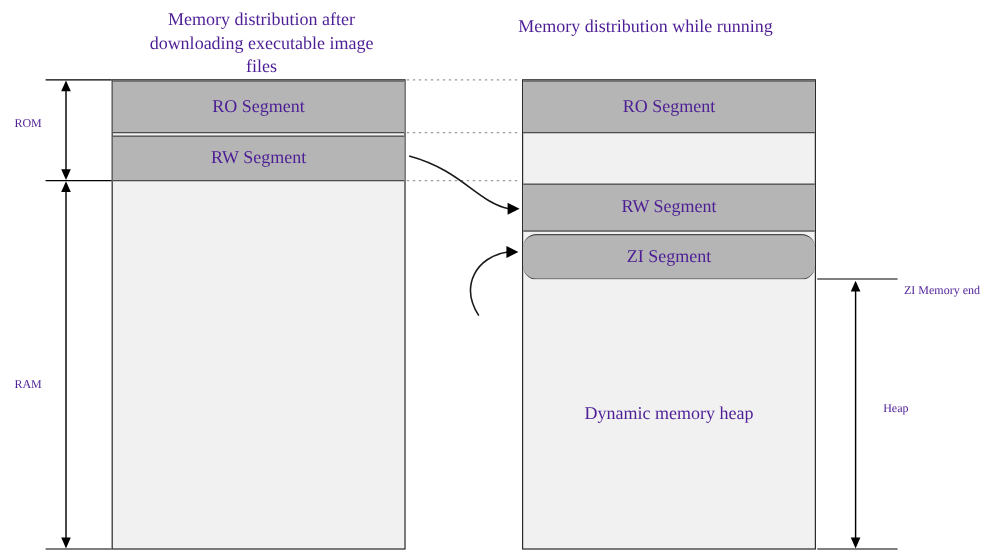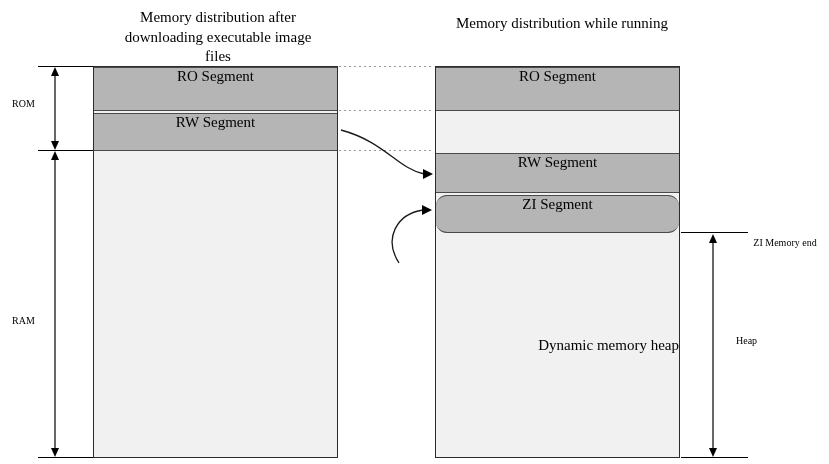--- a/index.html
+++ b/index.html
@@ -1,21 +1,21 @@
 <!DOCTYPE html>
 <html><head>
 <meta charset="utf-8">
 <style>
   html,body{margin:0;padding:0;background:#ffffff;}
   .canvas{
     position:relative;
     width:829px;height:464px;
     background:#ffffff;
     font-family:"Liberation Serif", serif;
-    color:#000000;
+    color:#4c1d95;
     overflow:hidden;
   }
   .title{
     position:absolute;
     text-align:center;
     font-size:15px;
     line-height:1.3;
   }
   .mem-block{
     position:absolute;
@@ -26,21 +26,21 @@
     box-sizing:border-box;
   }
   .block-left{left:93px;width:245px;}
   .block-right{left:435px;width:245px;}
   .seg{
     position:absolute;
     left:0;right:0;
     background:#b5b5b5;
     border-top:1px solid #4a4a4a;
     border-bottom:1px solid #4a4a4a;
-    display:flex;align-items:flex-start;justify-content:center;
+    display:flex;align-items:center;justify-content:center;
     font-size:15px;
     box-sizing:border-box;
   }
   .seg-light{
     position:absolute;
     left:0;right:0;
     display:flex;align-items:center;justify-content:center;
     font-size:15px;
   }
   .side-label{
@@ -58,21 +58,21 @@
   .dotted{stroke:#9a9a9a;stroke-width:1;stroke-dasharray:2,3;fill:none;}
   .curve{stroke:#1a1a1a;stroke-width:1.3;fill:none;}
 </style>
 </head>
 <body>
 
 <div class="canvas">
 
   <div class="title" style="left:110px;top:8px;width:216px;">Memory distribution after downloading executable image files</div>
 
-  <div class="title" style="left:452px;top:14px;width:220px;font-family:Liberation Serif, serif;">Memory distribution while running</div>
+  <div class="title" style="left:428px;top:14px;width:220px;font-family:Liberation Serif, serif;">Memory distribution while running</div>
 
   <div class="mem-block block-left">
     <div class="seg" style="top:0;height:44px;">
       <span>RO Segment</span>
     </div>
     <div class="seg" style="top:46px;height:38px;">
       <span>RW Segment</span>
     </div>
     <div class="seg-light" style="top:84px;bottom:0;"></div>
   </div>
@@ -81,21 +81,21 @@
     <div class="seg" style="top:0;height:44px;">
       <span>RO Segment</span>
     </div>
     <div class="seg-light" style="top:44px;height:42px;"></div>
     <div class="seg" style="top:86px;height:40px;">
       <span>RW Segment</span>
     </div>
     <div class="seg" style="top:128px;height:38px;border-radius:11px;">
       <span>ZI Segment</span>
     </div>
-    <div class="seg-light" style="top:166px;bottom:0;justify-content:flex-end;">
+    <div class="seg-light" style="top:166px;bottom:0;">
       <span>Dynamic memory heap</span>
     </div>
   </div>
 
   <div class="side-label" style="left:12px;top:98px;">ROM</div>
   <div class="side-label" style="left:12px;top:315px;">RAM</div>
   <div class="side-label" style="left:742px;top:236px;width:86px;text-align:center;line-height:1.35;">ZI Memory end</div>
   <div class="side-label" style="left:736px;top:335px;text-align:center;">Heap</div>
 
   <svg class="overlay" width="829" height="464" viewBox="0 0 829 464">

